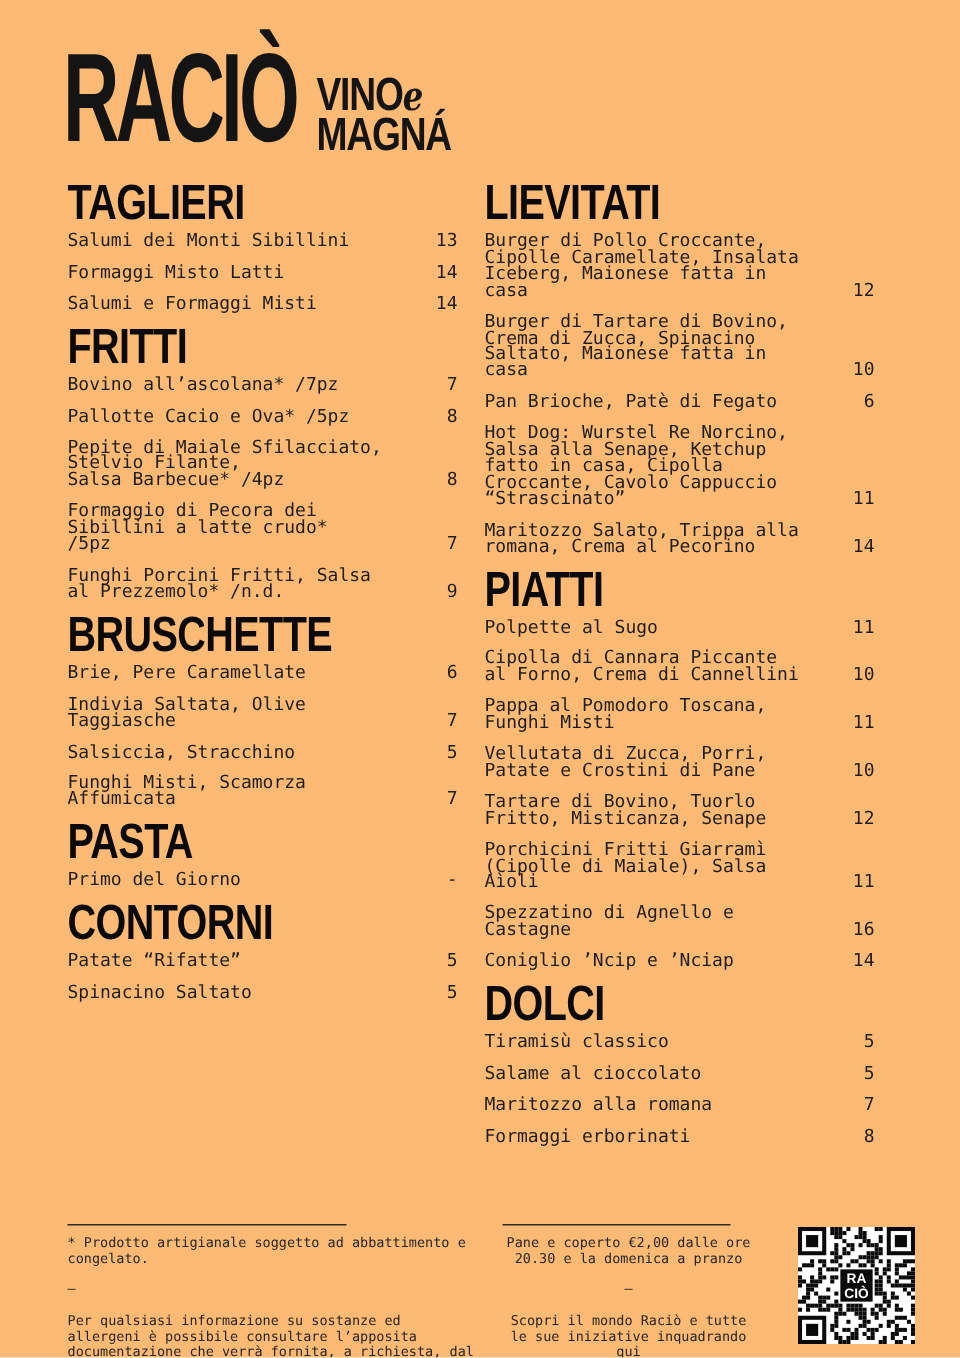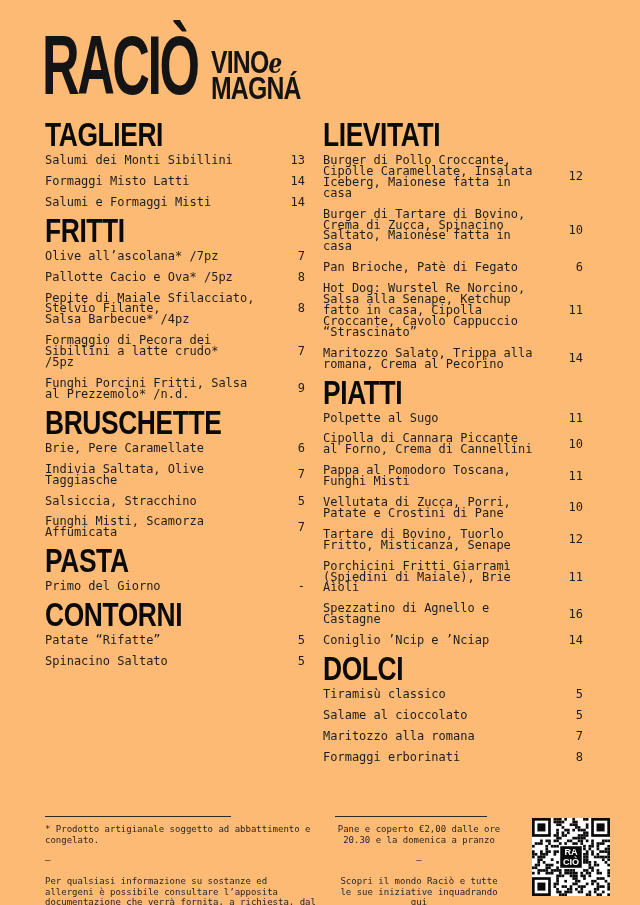--- a/index.html
+++ b/index.html
@@ -41,21 +41,21 @@
   .col{width:260px;}
   .sec-title{
     font-family:"Liberation Sans",sans-serif;
     font-weight:800;font-size:33px;line-height:25px;
     margin:10px 0 8px 0;color:#0a0a0a;
     transform:scaleX(0.80);transform-origin:left center;
     white-space:nowrap;letter-spacing:-0.5px;
   }
   .menu-section:first-child .sec-title{margin-top:0;}
   .item{
-    display:flex;align-items:center;
+    display:flex;align-items:flex-end;
     margin-bottom:10px;
     font-size:12px;line-height:10.9px;
   }
   .item-name{flex:1;white-space:pre-line;padding-right:6px;color:#1d1d1d;}
   .item-price{width:26px;text-align:right;color:#1d1d1d;}
   
   .footer{position:absolute;left:45px;top:816px;width:565px;display:flex;align-items:flex-start;}
   .footer-left{width:290px;}
   .footer-right{width:168px;text-align:center;}
   .footer-rule{border:0;border-top:1.5px solid #2a2a2a;margin:0 0 7px 0;}
@@ -92,21 +92,21 @@
             <span class="item-price">14</span>
           </div>
           <div class="item">
             <span class="item-name">Salumi e Formaggi Misti</span>
             <span class="item-price">14</span>
           </div>
         </section>
         <section class="menu-section">
           <h2 class="sec-title">FRITTI</h2>
           <div class="item">
-            <span class="item-name">Olive all’ascolana* /7pz</span>
+            <span class="item-name">Bovino all’ascolana* /7pz</span>
             <span class="item-price">7</span>
           </div>
           <div class="item">
             <span class="item-name">Pallotte Cacio e Ova* /5pz</span>
             <span class="item-price">8</span>
           </div>
           <div class="item">
             <span class="item-name">Pepite di Maiale Sfilacciato,
 Stelvio Filante,
 Salsa Barbecue* /4pz</span>
@@ -220,21 +220,21 @@
 Patate e Crostini di Pane</span>
             <span class="item-price">10</span>
           </div>
           <div class="item">
             <span class="item-name">Tartare di Bovino, Tuorlo
 Fritto, Misticanza, Senape</span>
             <span class="item-price">12</span>
           </div>
           <div class="item">
             <span class="item-name">Porchicini Fritti Giarramì
-(Spiedini di Maiale), Brie
+(Cipolle di Maiale), Salsa
 Aìoli</span>
             <span class="item-price">11</span>
           </div>
           <div class="item">
             <span class="item-name">Spezzatino di Agnello e
 Castagne</span>
             <span class="item-price">16</span>
           </div>
           <div class="item">
             <span class="item-name">Coniglio ’Ncip e ’Nciap</span>

